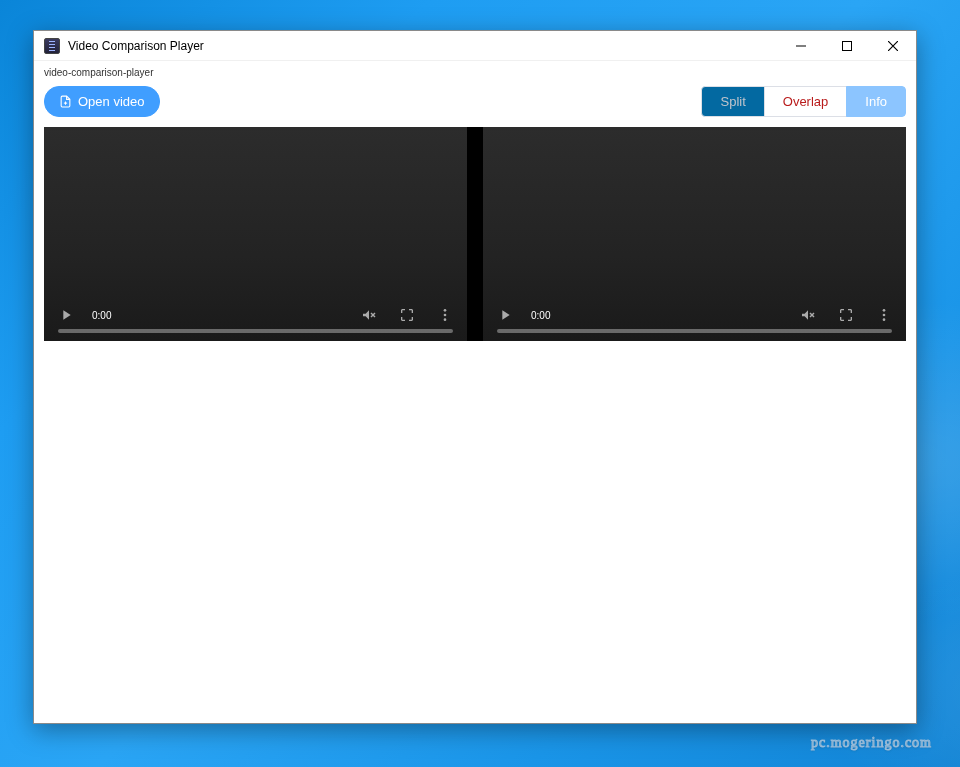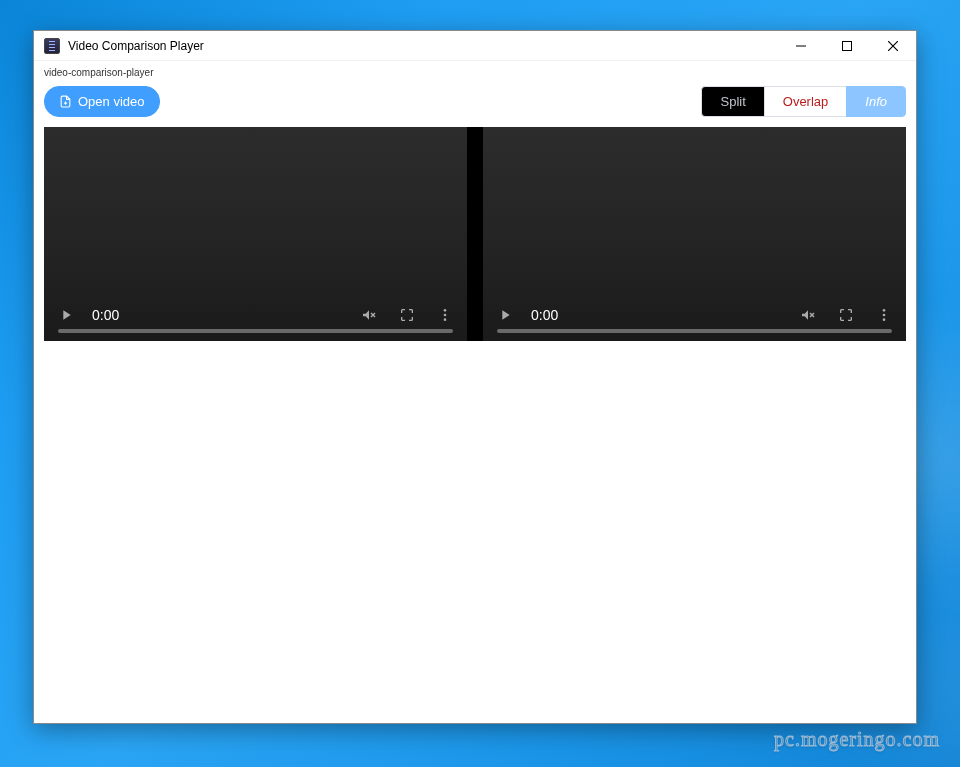--- a/index.html
+++ b/index.html
@@ -126,28 +126,27 @@
     border-top-left-radius: 4px;
     border-bottom-left-radius: 4px;
     margin-left: 0;
   }
   .seg-btn:last-child {
     border-top-right-radius: 4px;
     border-bottom-right-radius: 4px;
   }
   .seg-btn.disabled {
     color: #c0c4cc;
-    background: #000000;
+    background: #0369a1;
     cursor: not-allowed;
   }
   .seg-btn.active {
     background: #8cc5ff;
     border-color: #8cc5ff;
     color: #fff;
-    font-style: italic;
   }
 
   
   .video-wrap {
     margin: 0 10px 0 10px;
     display: flex;
     gap: 16px;
     background: #000;
     padding: 0;
   }
@@ -174,38 +173,38 @@
     width: 16px; height: 16px;
     display: flex;
     align-items: center;
     justify-content: center;
     color: #aaa;
     cursor: pointer;
   }
   .vc-icon svg { width: 16px; height: 16px; fill: currentColor; }
   .vc-time {
     color: #fff;
-    font-size: 14px;
+    font-size: 10px;
     font-weight: 500;
   }
   .vc-progress {
     position: absolute;
     left: 14px; right: 14px; bottom: 8px;
     height: 4px;
     background: rgba(255,255,255,0.35);
     border-radius: 2px;
   }
 
   
   .watermark {
     position: absolute;
-    right: 20px;
+    right: 28px;
     bottom: 16px;
     font-family: Georgia, 'Times New Roman', serif;
-    font-size: 20px;
+    font-size: 14px;
     letter-spacing: 1px;
     color: rgba(255,255,255,0.1);
     -webkit-text-stroke: 1px rgba(180,200,220,0.8);
     text-shadow: 0 1px 2px rgba(0,0,0,0.25);
   }
 </style>
 </head>
 <body>
 
 <div class="desktop">

